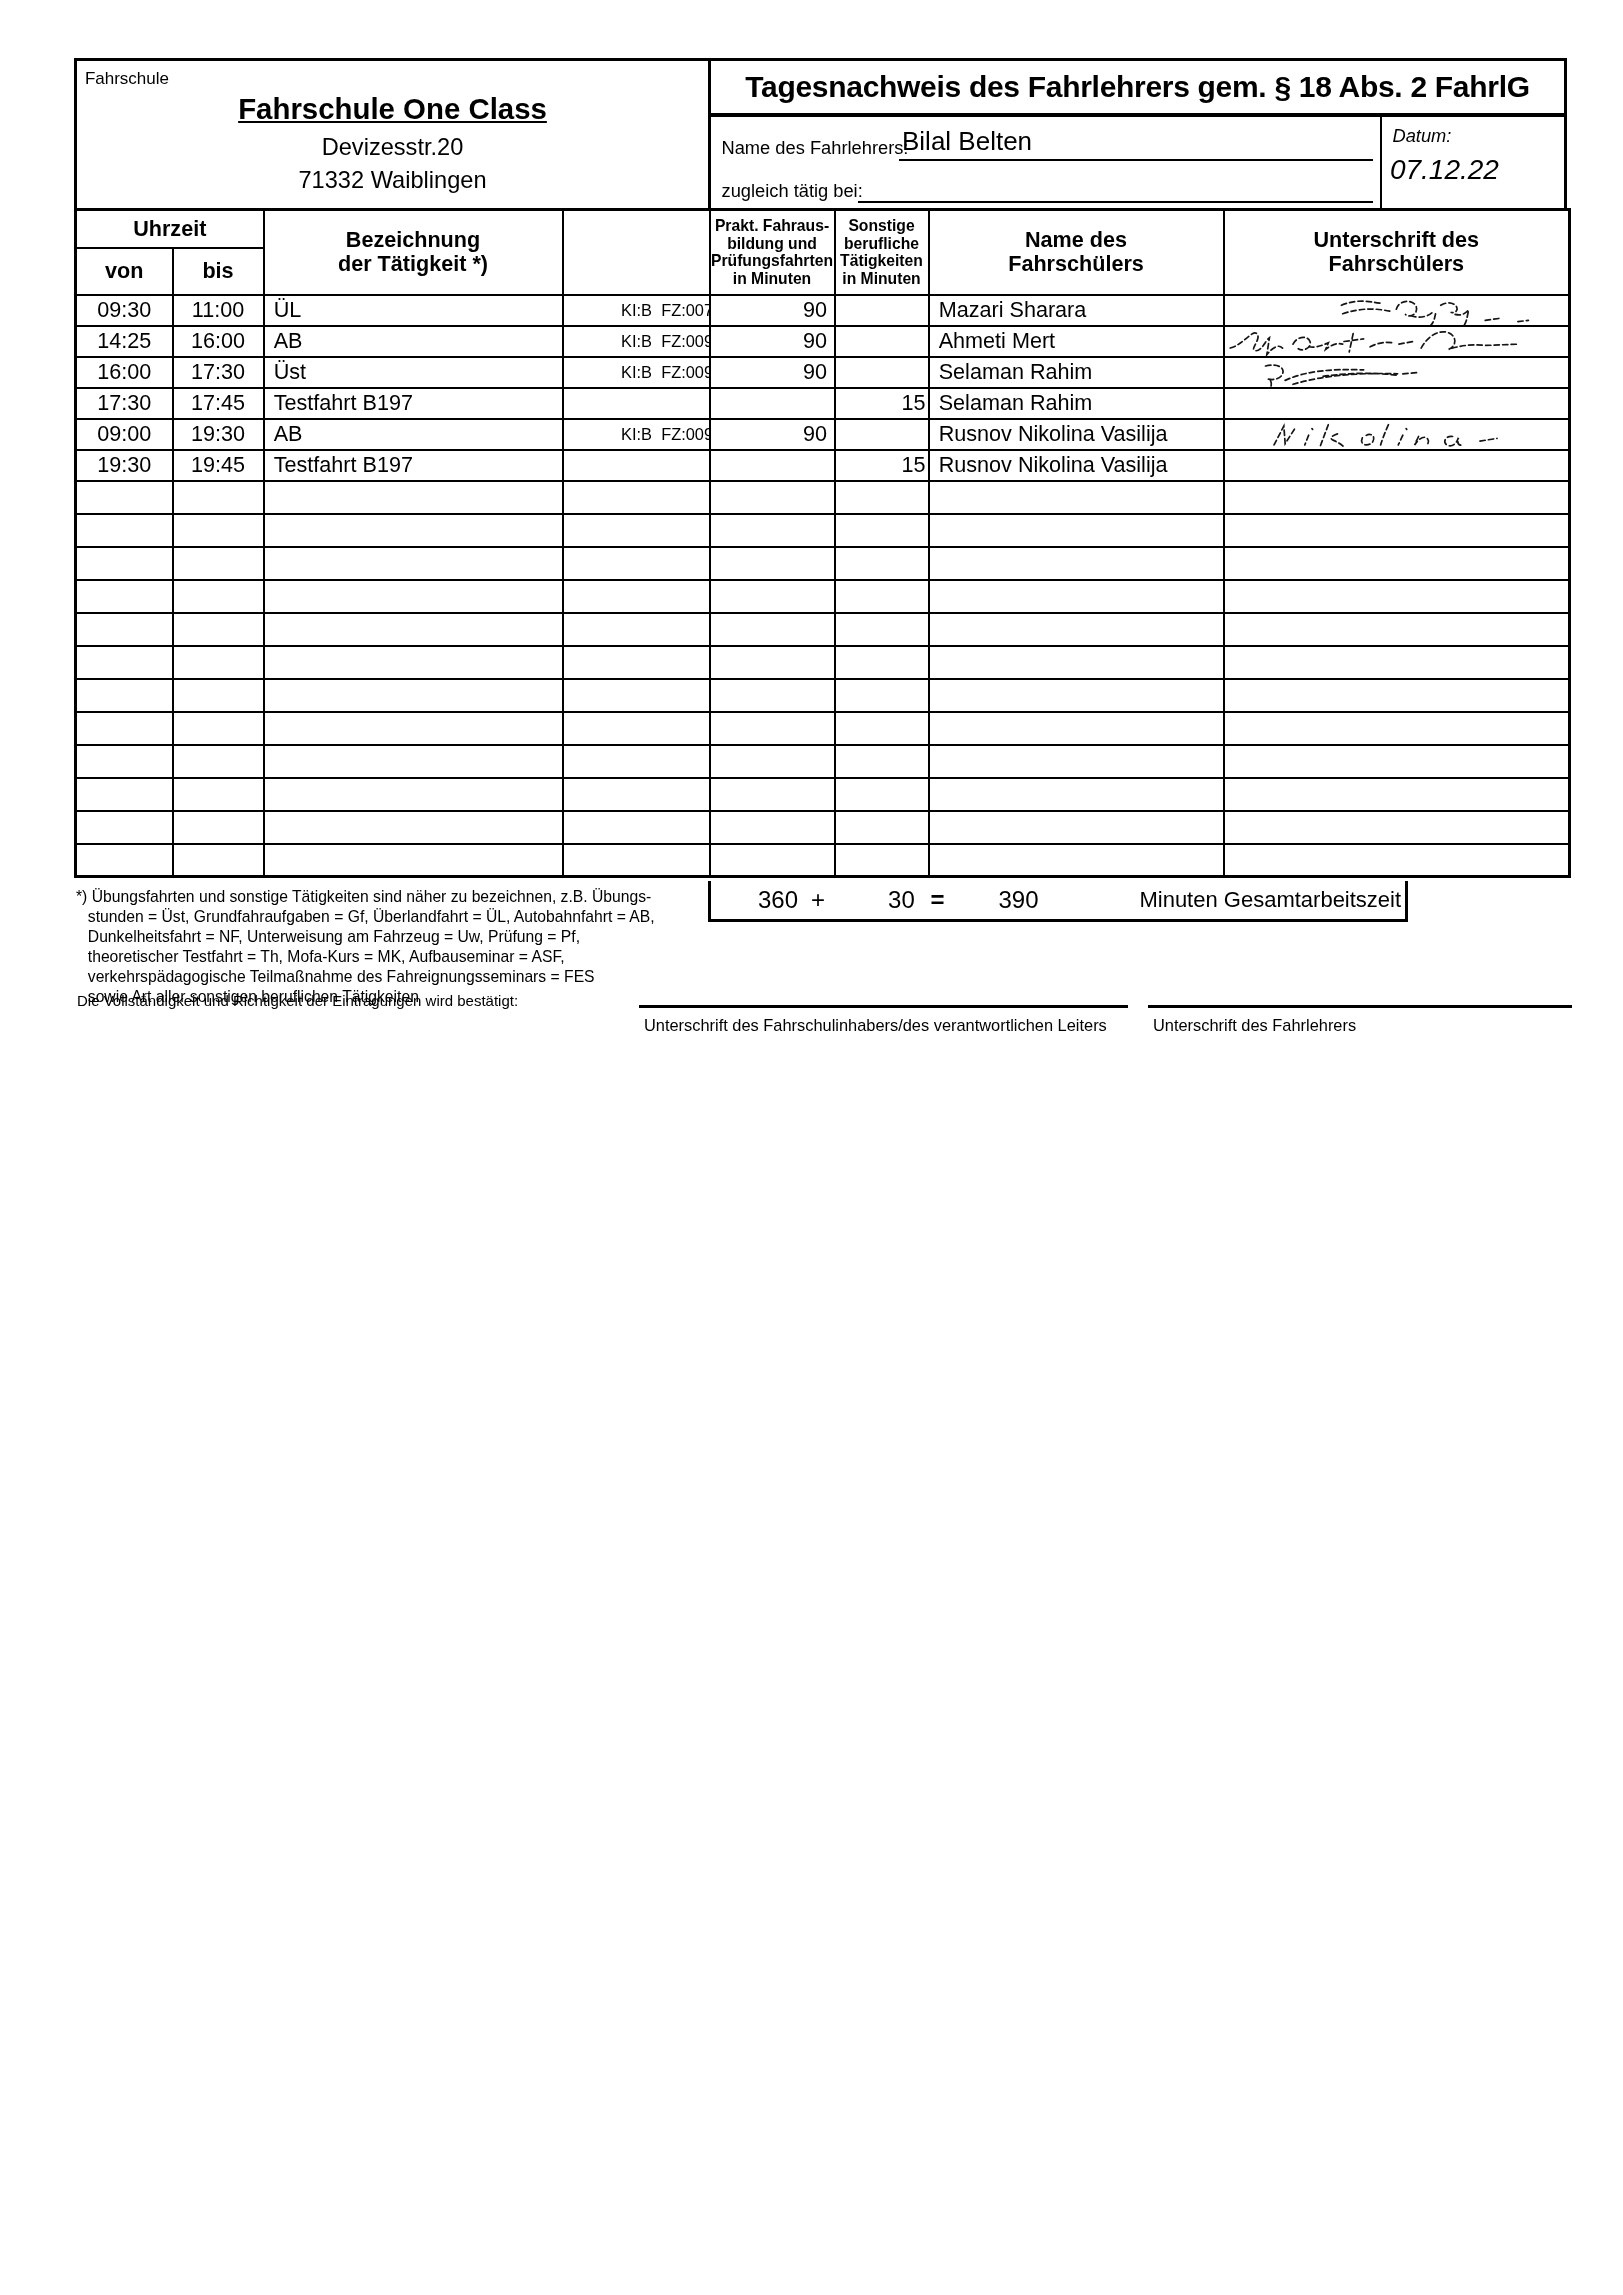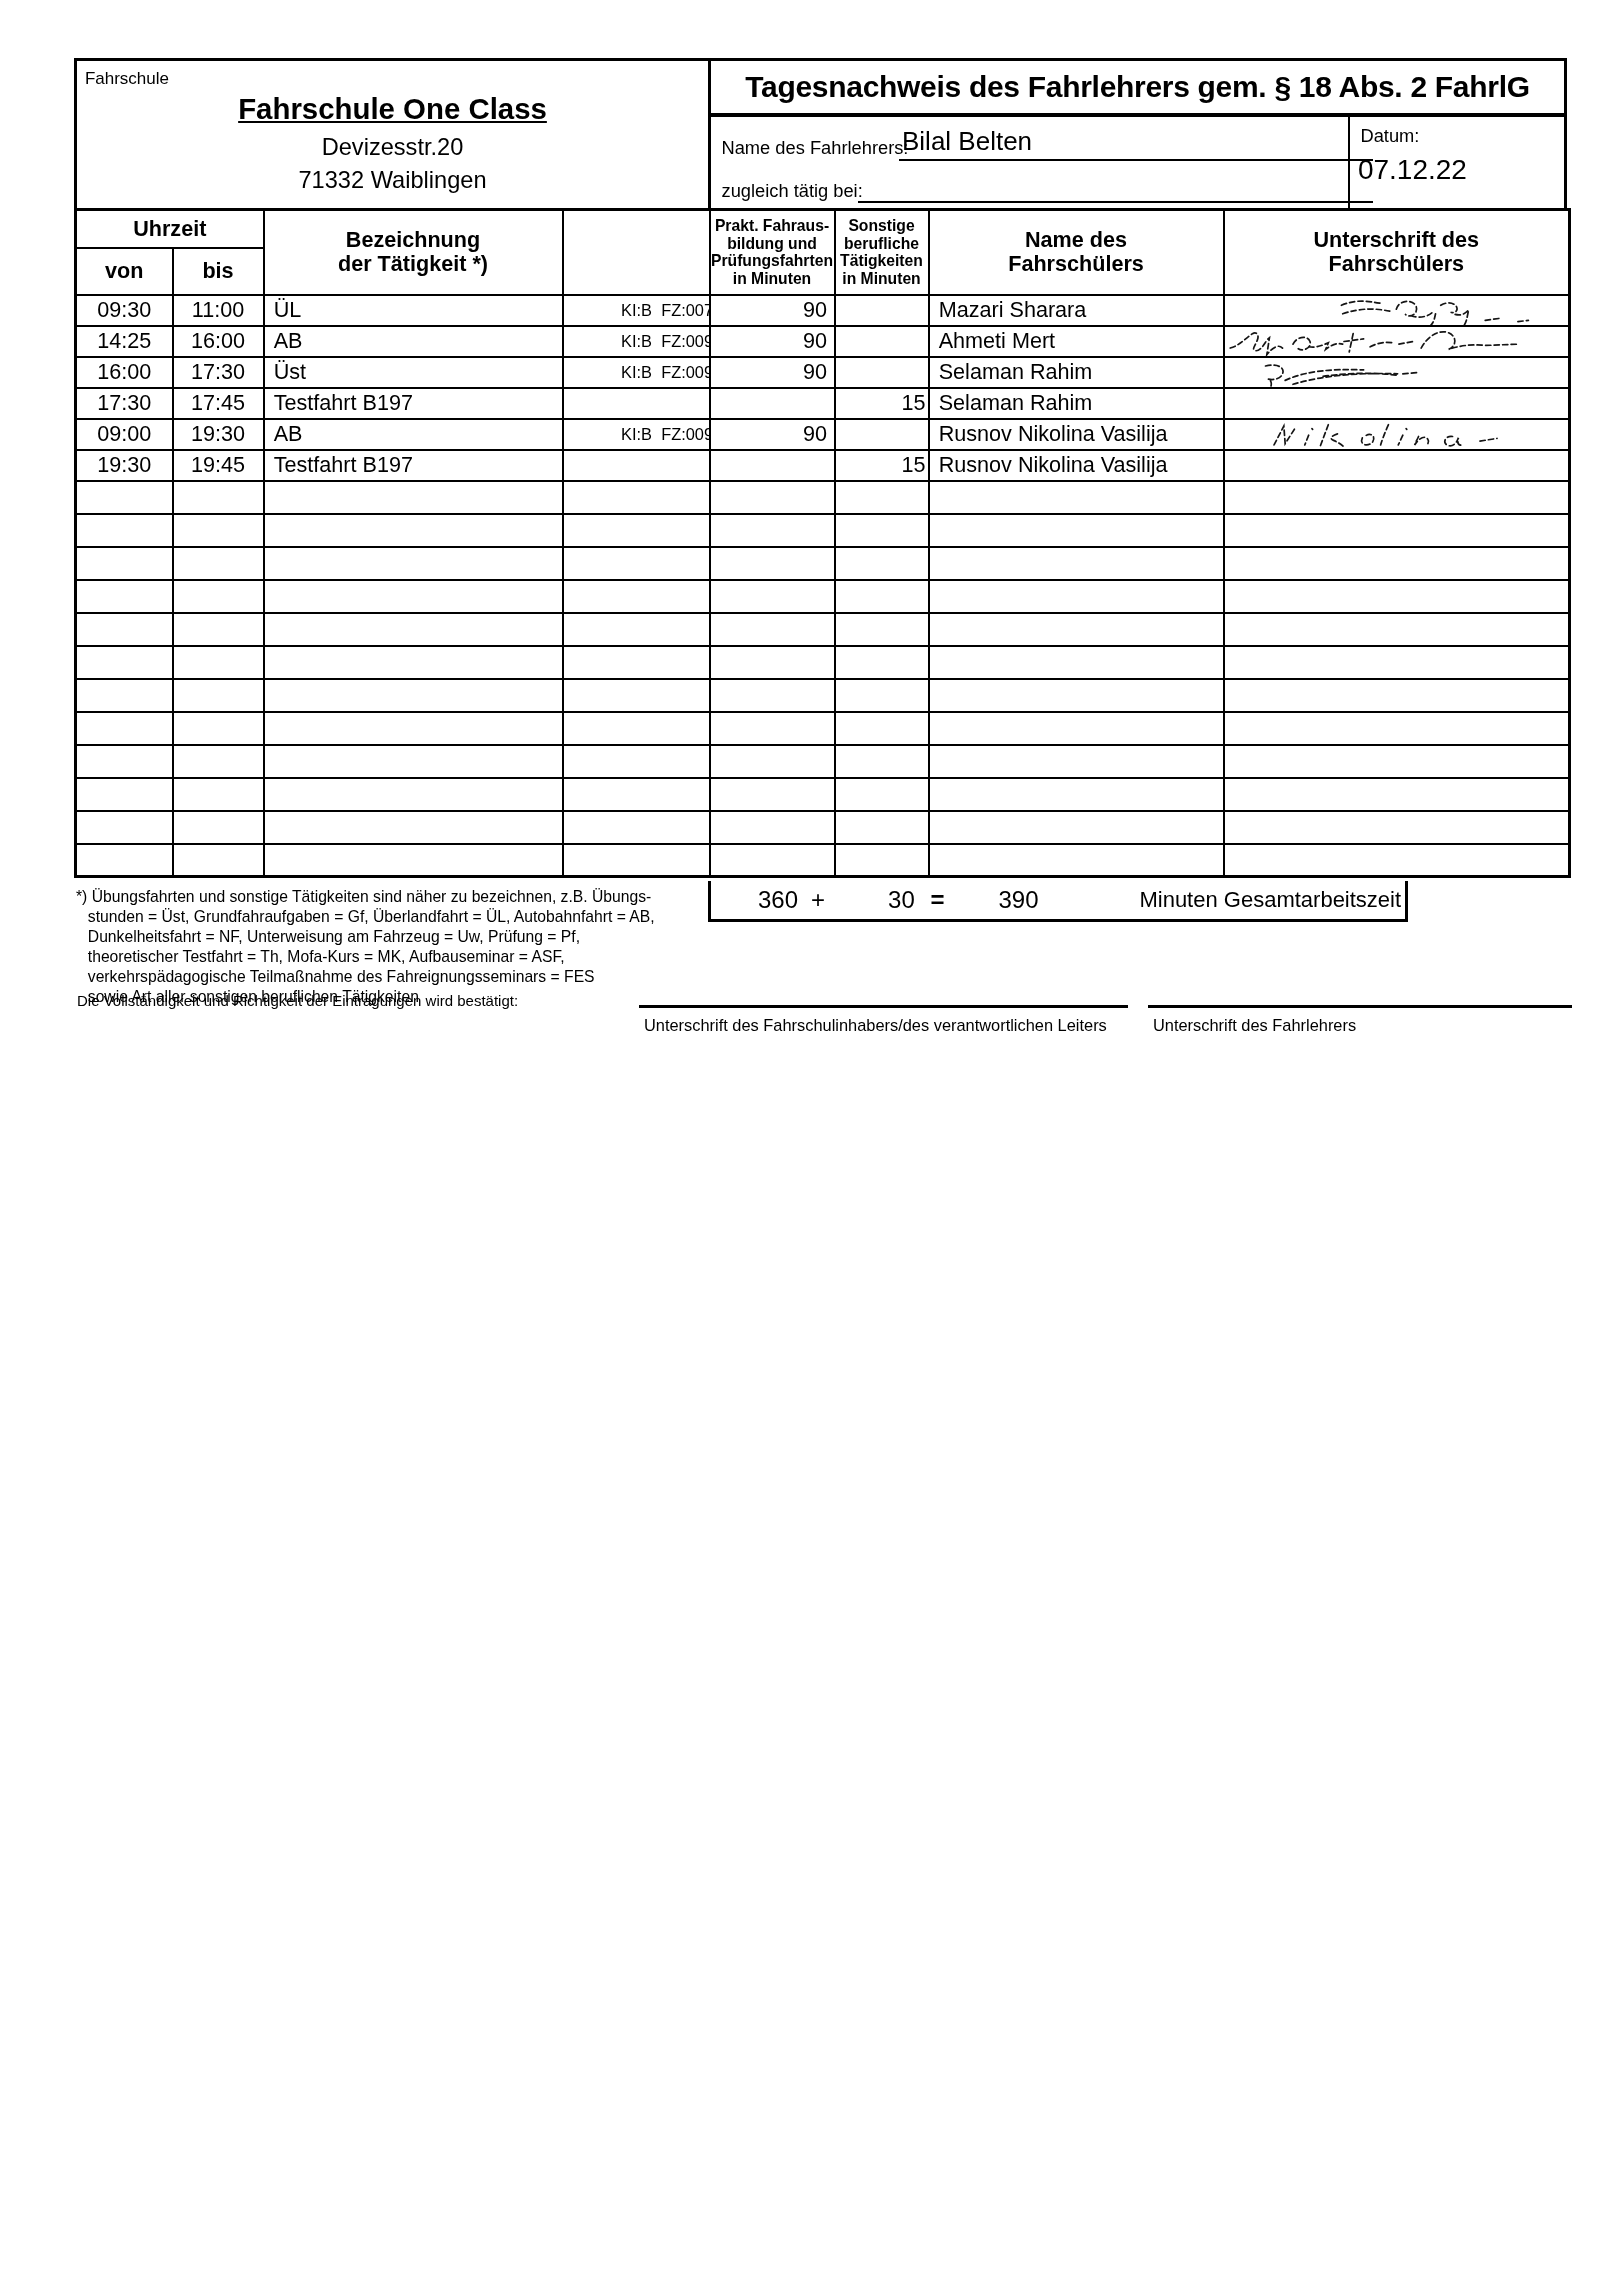--- a/index.html
+++ b/index.html
@@ -24,21 +24,21 @@
     height:56px; border-bottom:4.6px solid #000; display:flex; align-items:center; justify-content:center;
     font-size:30px; font-weight:bold; letter-spacing:-0.3px;
   }
   .header-right-lower { flex:1; display:flex; }
   .instructor-fields { position:relative; flex:1; }
   .field-label-name { position:absolute; left:10.5px; top:19.6px; font-size:18.3px; }
   .instructor-name { position:absolute; left:191px; top:9.2px; font-size:26px; }
   .name-underline { position:absolute; left:188px; top:42px; width:474px; border-top:2.6px solid #000; }
   .field-label-also { position:absolute; left:10.5px; top:63px; font-size:18.3px;text-align:right; }
   .also-underline { position:absolute; left:147px; top:84px; width:515px; border-top:2.6px solid #000; }
-  .date-box { position:relative; width:216px; border-left:2.6px solid #000; }
+  .date-box { position:relative; width:184px; border-left:2.6px solid #000;font-style:italic; }
   .date-label { position:absolute; left:10.5px; top:7.9px; font-size:18.3px; }
   .date-value { position:absolute; left:7.9px; top:37px; font-size:28px; }
   
   table.record-table {
     position:absolute; left:74px; top:208px; width:1493px;
     border-collapse:collapse; table-layout:fixed; border:3.3px solid #000;
   }
   .record-table th, .record-table td { border:2.6px solid #000; overflow:hidden; }
   .record-table thead tr.h1 { height:38px; }
   .record-table thead tr.h2 { height:47px; }

